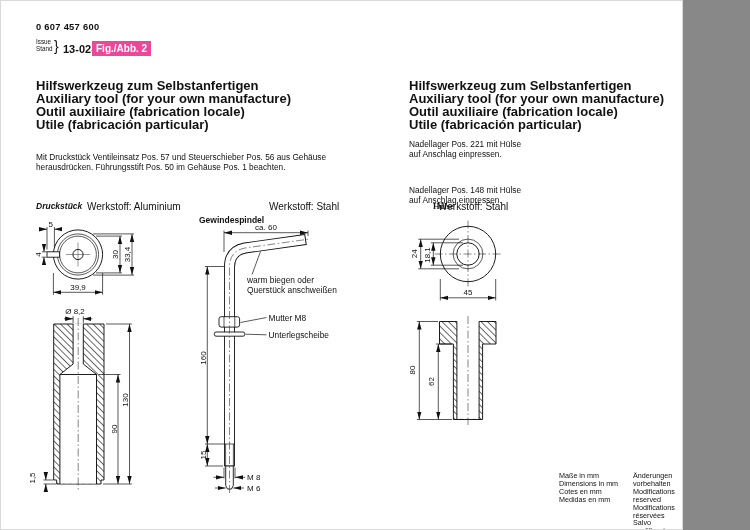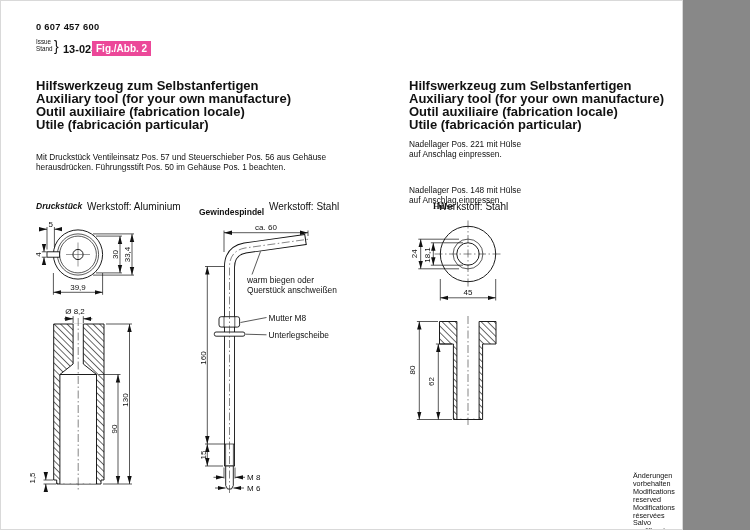--- a/index.html
+++ b/index.html
@@ -51,21 +51,21 @@
 Auxiliary tool (for your own manufacture)
 Outil auxiliaire (fabrication locale)
 Utile (fabricación particular)</div>
   <div class="abs right-col col-body" style="top:138px;width:300px;">Nadellager Pos. 221 mit Hülse
 auf Anschlag einpressen.</div>
   <div class="abs right-col col-body" style="top:164px;width:300px;margin-top:20px;">Nadellager Pos. 148 mit Hülse
 auf Anschlag einpressen.</div>
 
   <div class="abs sec-title" style="left:35px;top:200px;font-style:italic;">Druckstück</div>
   <div class="abs sec-mat" style="left:86px;top:200px;">Werkstoff: Aluminium</div>
-  <div class="abs sec-title" style="left:198px;top:206px;text-align:right;">Gewindespindel</div>
+  <div class="abs sec-title" style="left:198px;top:214px;text-align:right;">Gewindespindel</div>
   <div class="abs sec-mat" style="left:268px;top:200px;">Werkstoff: Stahl</div>
   <div class="abs sec-title" style="left:432px;top:200px;font-family:Liberation Serif, serif;">Hülse</div>
   <div class="abs sec-mat" style="left:437px;top:200px;">Werkstoff: Stahl</div>
 
   <svg class="drawings" width="750" height="530" viewBox="0 0 750 530">
     <defs>
       <marker id="arr" markerWidth="9" markerHeight="6" refX="8" refY="3" orient="auto-start-reverse" markerUnits="userSpaceOnUse">
         <path d="M0,0.8 L8,3 L0,5.2 Z" fill="#111"></path>
       </marker>
       <pattern id="hatch" width="4.6" height="4.6" patternUnits="userSpaceOnUse" patternTransform="rotate(-45)">
@@ -221,18 +221,22 @@
       <line x1="451" y1="418.5" x2="415.9" y2="418.5" class="thin"></line>
       <line x1="418.3" y1="320.5" x2="418.3" y2="418.5" class="thin" marker-start="url(#arr)" marker-end="url(#arr)"></line>
       <text x="411.3" y="369" text-anchor="middle" dominant-baseline="central" transform="rotate(-90 411.3 369)">80</text>
 
       <line x1="451" y1="343" x2="434.9" y2="343" class="thin"></line>
       <line x1="437.3" y1="343" x2="437.3" y2="418.5" class="thin" marker-start="url(#arr)" marker-end="url(#arr)"></line>
       <text x="430.6" y="380.5" text-anchor="middle" dominant-baseline="central" transform="rotate(-90 430.6 380.5)">62</text>
     </g>
   </svg>
 
+  <div class="abs footer-col" style="left:558px;top:471px;">Maße in mm
+Dimensions in mm
+Cotes en mm
+Medidas en mm</div>
   <div class="abs footer-col" style="left:632px;top:471px;">Änderungen vorbehalten
 Modifications reserved
 Modifications réservées
 Salvo modificaciones</div>
 
 </div>
 
 </body></html>

